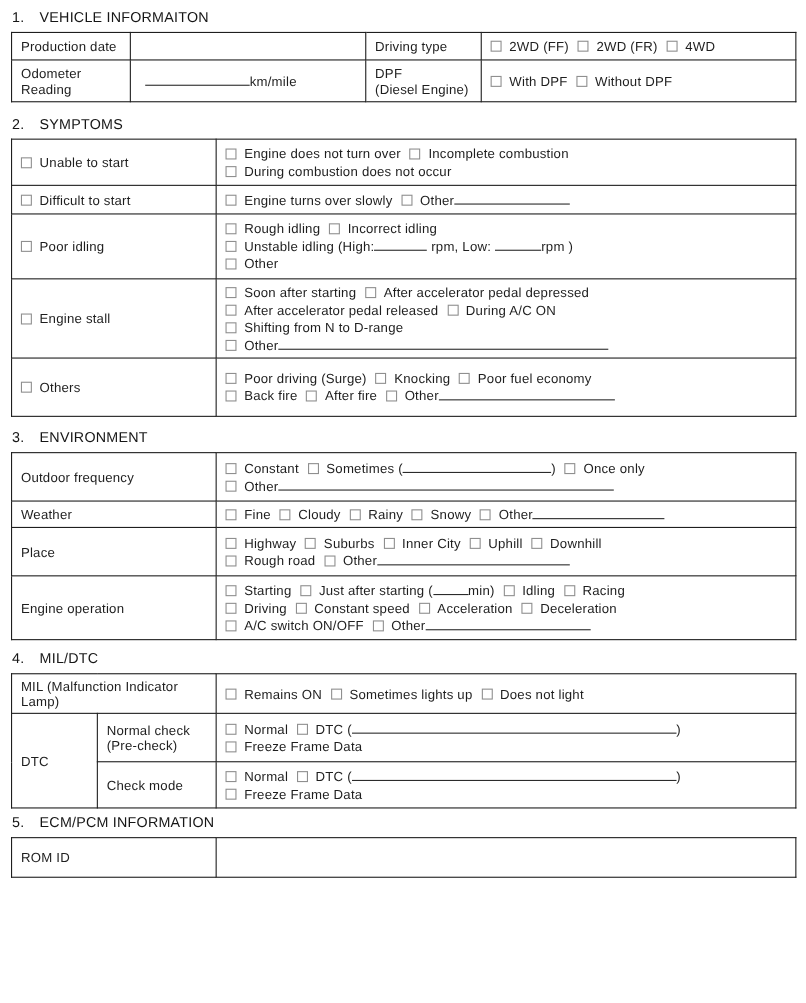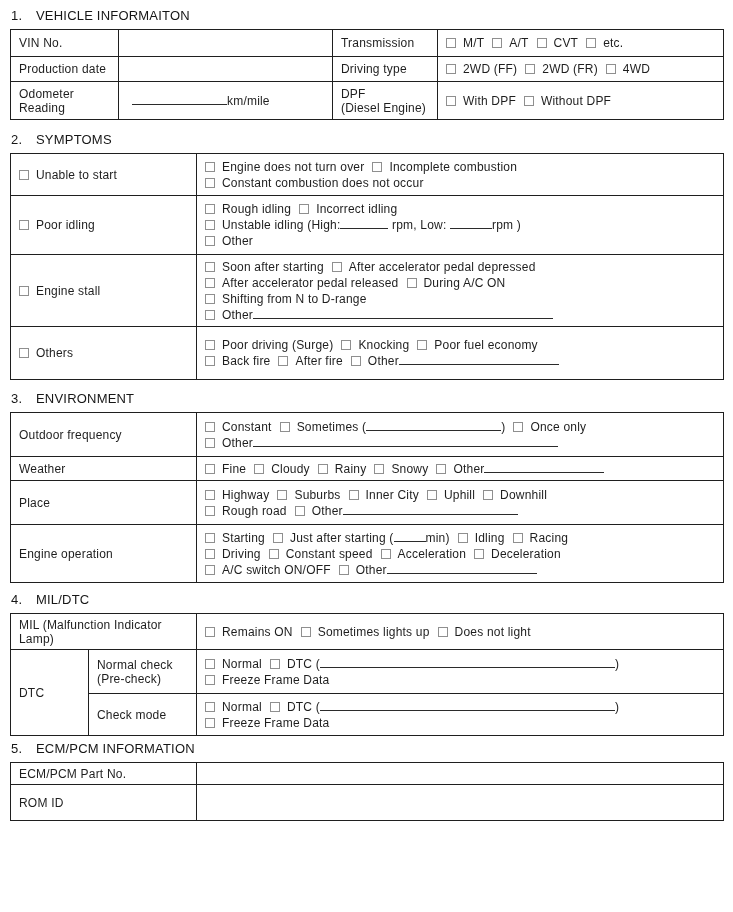--- a/index.html
+++ b/index.html
@@ -53,28 +53,20 @@
     <span>VEHICLE INFORMAITON</span>
   </div>
   <table class="t">
     <colgroup>
         <col style="width:108px">
         <col style="width:214px">
         <col style="width:105px">
         <col style="width:286px">
       </colgroup>
     <tbody>
-        <tr style="height:27px">
-      <td class="lbl">VIN No.</td>
-      <td></td>
-      <td class="lbl">Transmission</td>
-      <td class="opts">
-            <div class="opt-line"><span class="cb"></span><span class="seg">M/T</span><span class="cb"></span><span class="seg">A/T</span><span class="cb"></span><span class="seg">CVT</span><span class="cb"></span><span class="seg">etc.</span></div>
-          </td>
-    </tr>
     <tr style="height:25px">
       <td class="lbl">Production date</td>
       <td></td>
       <td class="lbl">Driving type</td>
       <td class="opts">
             <div class="opt-line"><span class="cb"></span><span class="seg">2WD (FF)</span><span class="cb"></span><span class="seg">2WD (FR)</span><span class="cb"></span><span class="seg">4WD</span></div>
           </td>
     </tr>
     <tr style="height:38px">
       <td class="lbl">Odometer Reading</td>
@@ -101,21 +93,29 @@
         <col style="width:186px">
         <col style="width:527px">
       </colgroup>
     <tbody>
         <tr style="height:42px">
       <td class="lbl">
             <div class="opt-line"><span class="cb"></span><span class="seg">Unable to start</span></div>
           </td>
       <td class="opts">
             <div class="opt-line"><span class="cb"></span><span class="seg">Engine does not turn over</span><span class="cb"></span><span class="seg">Incomplete combustion</span></div>
-            <div class="opt-line"><span class="cb"></span><span class="seg">Constant combustion does not occur</span></div>
+            <div class="opt-line"><span class="cb"></span><span class="seg">During combustion does not occur</span></div>
+          </td>
+    </tr>
+    <tr style="height:26px">
+      <td class="lbl">
+            <div class="opt-line"><span class="cb"></span><span class="seg">Difficult to start</span></div>
+          </td>
+      <td class="opts">
+            <div class="opt-line"><span class="cb"></span><span class="seg">Engine turns over slowly</span><span class="cb"></span><span class="seg">Other</span><span class="fill-line" style="width: 105px;"></span></div>
           </td>
     </tr>
     <tr style="height:59px">
       <td class="lbl">
             <div class="opt-line"><span class="cb"></span><span class="seg">Poor idling</span></div>
           </td>
       <td class="opts">
             <div class="opt-line"><span class="cb"></span><span class="seg">Rough idling</span><span class="cb"></span><span class="seg">Incorrect idling</span></div>
             <div class="opt-line"><span class="cb"></span><span class="seg">Unstable idling (High:</span><span class="fill-line" style="width: 48px;"></span><span class="seg">&nbsp;rpm, Low:&nbsp;</span><span class="fill-line" style="width: 42px;"></span><span class="seg">rpm&nbsp;)</span></div>
             <div class="opt-line"><span class="cb"></span><span class="seg">Other</span></div>
@@ -226,24 +226,20 @@
   <div class="sec-title mt5">
     <span class="no">5.</span>
     <span>ECM/PCM INFORMATION</span>
   </div>
   <table class="t">
     <colgroup>
         <col style="width:186px">
         <col style="width:527px">
       </colgroup>
     <tbody>
-        <tr style="height:22px">
-      <td class="lbl">ECM/PCM Part No.</td>
-      <td></td>
-    </tr>
     <tr style="height:36px">
       <td class="lbl">ROM ID</td>
       <td></td>
     </tr>
   </tbody>
     </table>
 
 </div>
 
 </body></html>

